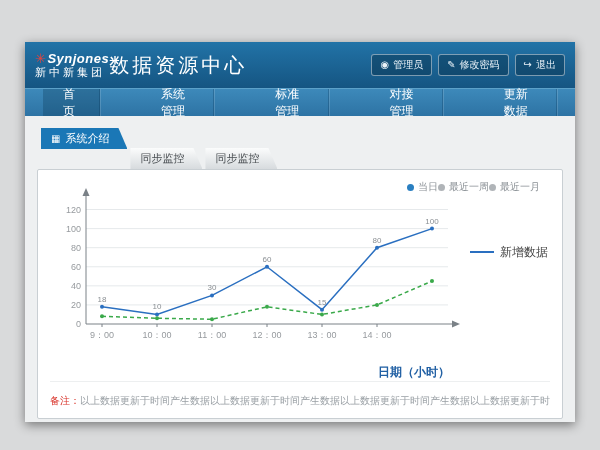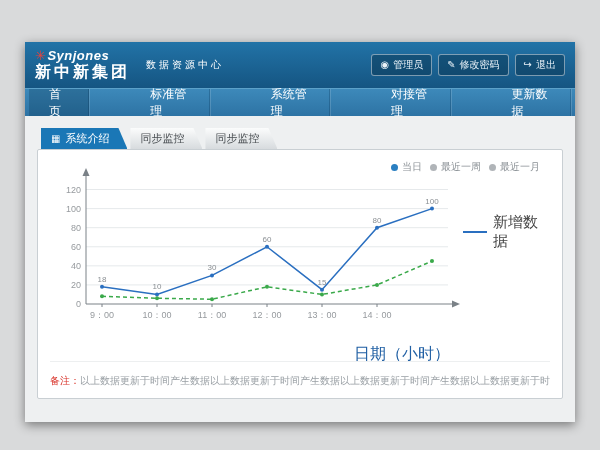--- a/index.html
+++ b/index.html
@@ -6,56 +6,56 @@
     font-family:"Liberation Sans","DejaVu Sans",sans-serif;}
   .stage{position:relative;width:600px;height:450px;}
   .page{position:absolute;left:25px;top:42px;width:550px;height:380px;background:#eef0f1;
     box-shadow:0 3px 10px rgba(0,0,0,.45);}
   
   .topbar{height:46px;background:linear-gradient(#2273a7,#155582);display:flex;align-items:center;
     padding:0 10px;color:#fff;}
   .logo{line-height:1.1;}
   .logo-top{font-size:13px;font-weight:bold;font-style:italic;letter-spacing:.5px;}
   .logo-star{color:#e8433c;font-style:normal;margin-right:1px;}
-  .logo-sub{font-size:16px;font-weight:bold;letter-spacing:3px;}
-  .app-title{margin-left:16px;font-size:10px;letter-spacing:3px;}
+  .logo-sub{font-size:11px;font-weight:normal;letter-spacing:3px;}
+  .app-title{margin-left:0;font-size:20px;letter-spacing:3px;}
   .topbar-actions{margin-left:auto;display:flex;gap:6px;}
   .top-btn{display:flex;align-items:center;gap:4px;background:rgba(9,50,78,.45);
     border:1px solid rgba(255,255,255,.45);color:#e9f2f8;font-size:10px;padding:3px 8px;
     border-radius:3px;cursor:pointer;font-family:inherit;}
   .top-btn .ico{font-size:10px;line-height:1;}
   
   .mainnav{height:27px;background:linear-gradient(#3d89ba,#2d73a4);border-top:1px solid #5ca1c9;
-    display:flex;padding:0 4px;gap:41px;}
+    display:flex;padding:0 18px;gap:41px;}
   .nav-item{display:flex;align-items:center;padding:0 20px;color:#fff;font-size:12px;cursor:pointer;
     border-right:1px solid rgba(0,40,70,.25);box-shadow:1px 0 0 rgba(255,255,255,.15);}
   .nav-item.active{background:rgba(10,55,85,.30);}
   
   .content{padding:12px 12px 0;}
   .tabs{display:flex;gap:3px;margin-left:4px;}
   .tab{height:21px;display:flex;align-items:center;gap:5px;font-size:11px;padding:0 18px 0 10px;
     clip-path:polygon(0 0,calc(100% - 9px) 0,100% 100%,0 100%);cursor:pointer;}
   .tab.active{background:#1a77b6;color:#fff;}
-  .tab.inactive{background:linear-gradient(#fbfcfc,#d7dbde);color:#4a4f53;}
+  .tab.inactive{background:linear-gradient(#fbfcfc,#d7dbde);color:#4a4f53;margin-top:20px;}
   .tab-ico{font-size:10px;line-height:1;}
   .panel{position:relative;background:#fff;border:1px solid #c9cfd3;border-radius:2px;height:250px;
     padding:8px 10px;box-sizing:border-box;}
   
-  .filters{position:absolute;top:10px;right:22px;display:flex;gap:8px;align-items:center;
+  .filters{position:absolute;top:10px;right:22px;display:flex;gap:0;align-items:center;
     font-size:10px;color:#8b9196;}
   .filter-item{display:flex;align-items:center;gap:4px;cursor:pointer;}
   .filter-dot{width:7px;height:7px;border-radius:50%;display:inline-block;background:#aaa;}
   .y-title{margin:18px 0 0 4px;color:#2160a4;font-size:11px;font-weight:bold;}
   .chart-flex{display:flex;align-items:center;margin-top:2px;}
-  .series-legend{display:flex;flex-direction:column;gap:16px;font-size:15px;color:#444;
+  .series-legend{display:flex;flex-direction:column;gap:16px;font-size:12px;color:#444;
     margin-left:2px;margin-top:-28px;align-items:center;}
   .series-item{display:flex;align-items:center;gap:6px;}
   .line-sample{width:24px;height:0;border-top:2px solid #2a6fc0;}
   .line-sample.dashed{border-top-style:dashed;border-top-width:2px;}
-  .x-title{position:absolute;top:194px;right:112px;color:#2160a4;font-size:16px;font-weight:normal;}
+  .x-title{position:absolute;top:194px;right:112px;color:#2160a4;font-size:12px;font-weight:bold;}
   .note{position:absolute;left:12px;right:12px;bottom:10px;border-top:1px solid #edeff0;
     padding-top:12px;text-align:center;font-size:10px;color:#9aa0a5;white-space:nowrap;overflow:hidden;}
   .note-label{color:#d9342b;}
 </style>
 </head>
 <body>
 
 <div class="stage">
   <div class="page">
 
@@ -78,22 +78,22 @@
         </button>
         <button class="top-btn">
           <span class="ico">↪</span>
           <span>退出</span>
         </button>
       </div>
     </header>
 
     <nav class="mainnav">
       <a class="nav-item active">首页</a>
+      <a class="nav-item">系统管理</a>
       <a class="nav-item">标准管理</a>
-      <a class="nav-item">系统管理</a>
       <a class="nav-item">对接管理</a>
       <a class="nav-item">更新数据</a>
     </nav>
 
     <div class="content">
       <div class="tabs">
         <div class="tab active">
           <span class="tab-ico">▦</span>
           <span>系统介绍</span>
         </div>

